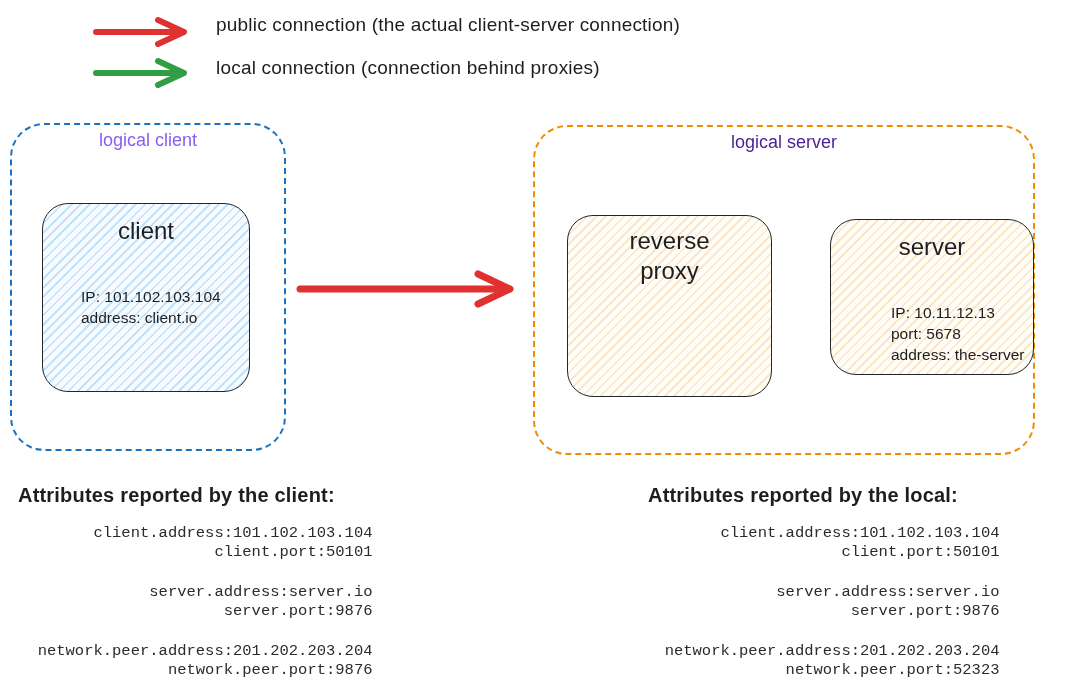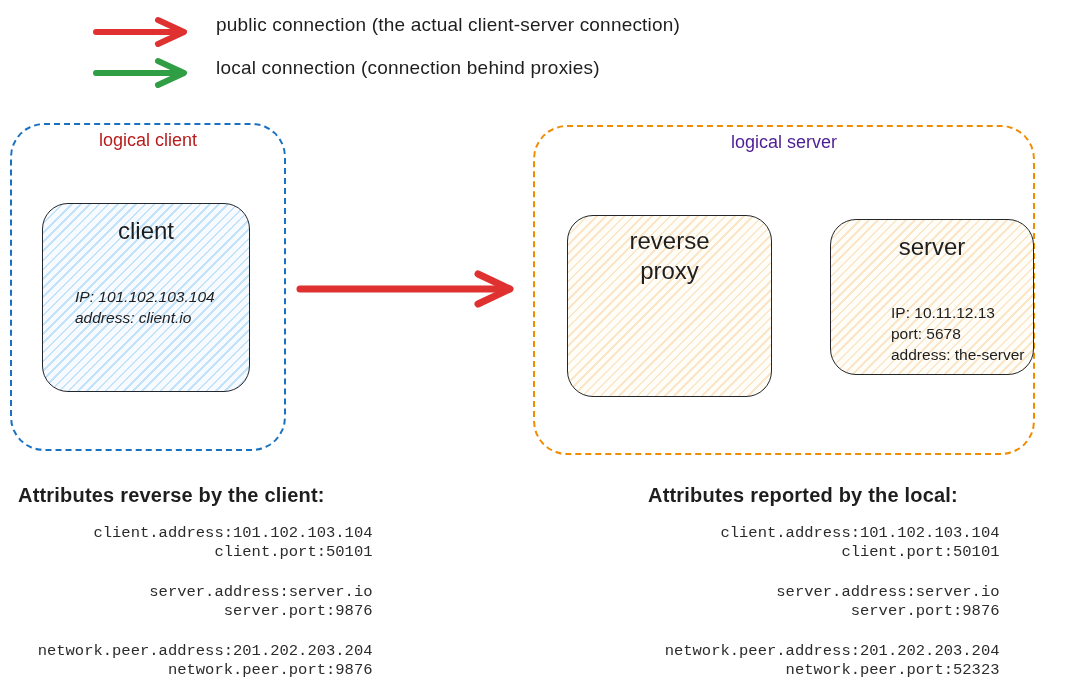--- a/index.html
+++ b/index.html
@@ -10,21 +10,21 @@
   .abs { position:absolute; }
 
   
   .legend-label { font-size:19px; letter-spacing:0.2px; white-space:nowrap; }
 
   
   .group-box { position:absolute; border:2.5px dashed; border-radius:34px; box-sizing:border-box; }
   .group-client { border-color:#1971c2; }
   .group-server { border-color:#f08c00; }
   .group-label { position:absolute; top:5px; left:0; width:100%; text-align:center; font-size:18px; }
-  .group-client .group-label { color:#b91c1c; }
+  .group-client .group-label { color:#8b5cf6; }
   .group-server .group-label { color:#4c1d95; }
 
   
   .node {
     position:absolute; border:1.6px solid #23272b; border-radius:26px; box-sizing:border-box;
   }
   .hatch-blue {
     background-color:#f7fbff;
     background-image:repeating-linear-gradient(135deg,
       rgba(142,202,245,0.50) 0px, rgba(142,202,245,0.50) 1.8px,
@@ -69,21 +69,21 @@
       <path d="M66 5 L92 17 L66 29"></path>
     </g>
   </svg>
   <div class="abs legend-label" style="left:216px; top:57px;">local connection (connection behind proxies)</div>
 
   <div class="group-box group-client" style="left:10px; top:123px; width:276px; height:328px;">
     <div class="group-label">logical client</div>
 
     <div class="node hatch-blue" style="left:30px; top:78px; width:208px; height:189px;">
       <div class="node-title">client</div>
-      <div class="node-details" style="left:32px; top:82px;font-style:italic;">
+      <div class="node-details" style="left:38px; top:82px;">
         <div>IP: 101.102.103.104</div>
         <div>address: client.io</div>
       </div>
     </div>
   </div>
 
   <svg class="abs" style="left:296px; top:266px;" width="228" height="46" viewBox="0 0 228 46">
     <g fill="none" stroke-width="7" stroke-linecap="round" stroke-linejoin="round" stroke="#e03131">
       <line x1="4" y1="23" x2="208" y2="23"></line>
       <path d="M182 8 L214 23 L182 38"></path>
@@ -103,21 +103,21 @@
     <div class="node hatch-orange" style="left:295px; top:92px; width:204px; height:156px;">
       <div class="node-title">server</div>
       <div class="node-details" style="left:24px; top:82px;margin-left:36px;">
         <div>IP: 10.11.12.13</div>
         <div>port: 5678</div>
         <div>address: the-server</div>
       </div>
     </div>
   </div>
 
-  <div class="attr-title" style="left:18px; top:484px;">Attributes reverse by the client:</div>
+  <div class="attr-title" style="left:18px; top:484px;">Attributes reported by the client:</div>
   <div class="attr-list" style="left:18px; top:524px;">
       <div class="attr-group">
         <div class="attr-row"><span class="attr-key">client.address:</span><span class="attr-value">101.102.103.104</span></div>
         <div class="attr-row"><span class="attr-key">client.port:</span><span class="attr-value">50101</span></div>
       </div>
       <div class="attr-group">
         <div class="attr-row"><span class="attr-key">server.address:</span><span class="attr-value">server.io</span></div>
         <div class="attr-row"><span class="attr-key">server.port:</span><span class="attr-value">9876</span></div>
       </div>
       <div class="attr-group">

